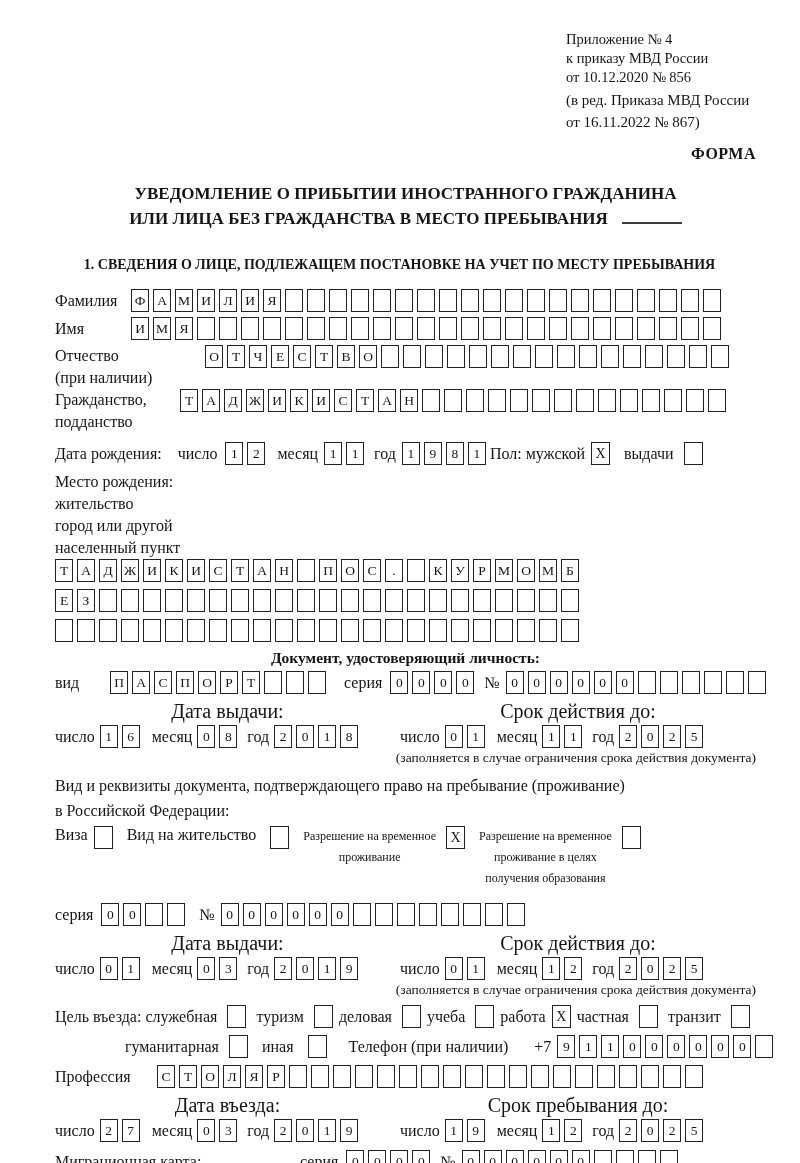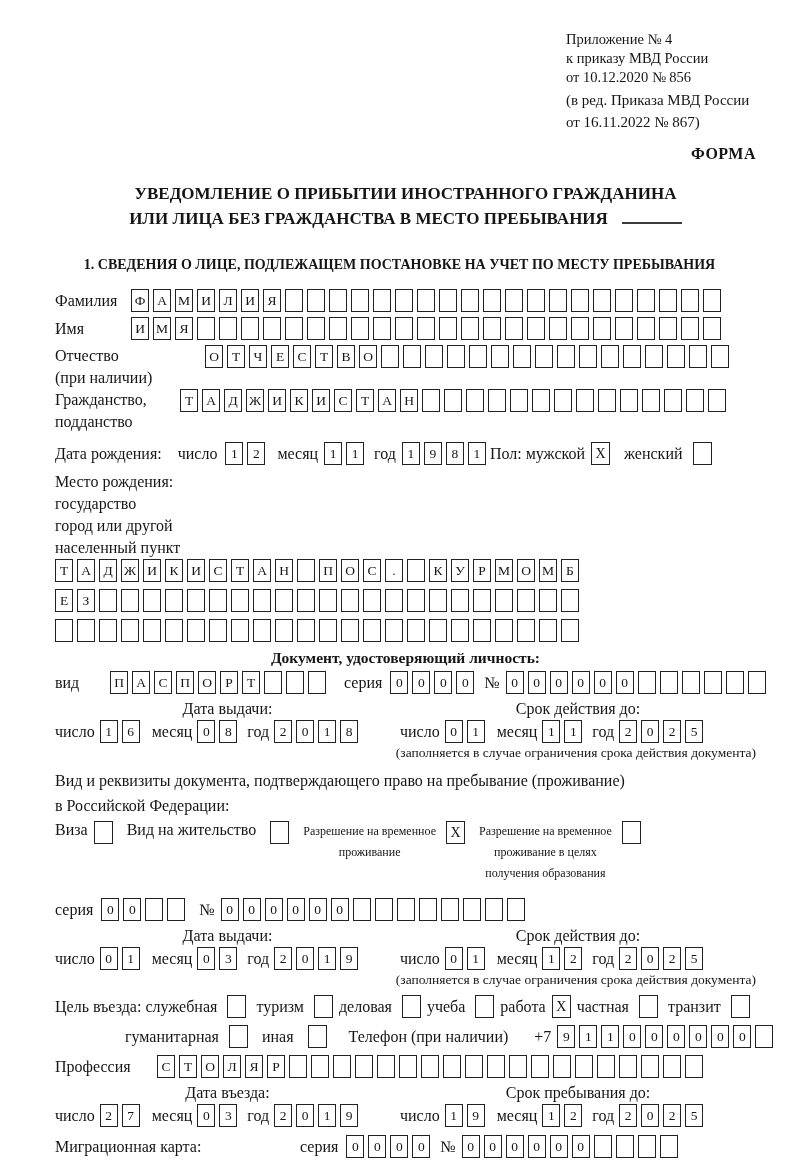--- a/index.html
+++ b/index.html
@@ -24,21 +24,21 @@
   .lcol{font-size:16px;line-height:22px;flex-shrink:0;}
 
   
   .boxes{display:flex;flex-wrap:nowrap;}
   .box{display:inline-flex;width:16px;height:21px;border:1.2px solid #222;margin-right:4px;align-items:center;justify-content:center;font-size:13.5px;font-family:"Liberation Serif",serif;flex-shrink:0;background:#fff;}
   .cb{display:inline-flex;width:17px;height:21px;border:1.2px solid #222;align-items:center;justify-content:center;font-size:14px;flex-shrink:0;}
   .note-right{font-size:13.5px;text-align:right;margin-top:2px;}
   .center-bold{font-weight:bold;font-size:15.5px;text-align:center;margin-top:5px;}
 
   
-  .tc-head{display:flex;font-size:16px;margin-top:6px;}
+  .tc-head{display:flex;font-size:20px;margin-top:6px;}
   .tc-head .c1{width:345px;text-align:center;}
   .tc-head .c2{flex:1;text-align:center;}
   .tc-row{display:flex;align-items:center;margin-top:2px;}
   .dgroup{display:flex;align-items:center;}
   .dgroup .lbl{margin-right:5px;}
   .g1{width:345px;}
   .mr6{margin-right:6px;} .mr8{margin-right:8px;} .mr10{margin-right:10px;} .mr14{margin-right:14px;} .mr16{margin-right:16px;}
   .ml6{margin-left:6px;text-align:right;} .ml10{margin-left:10px;} .ml14{margin-left:14px;}
 
   .wrap2{font-size:12px;line-height:21px;text-align:center;}
@@ -212,28 +212,28 @@
       </span>
     <span class="lbl mr6">год</span>
     <span class="boxes">
         <span class="box">1</span>
         <span class="box">9</span>
         <span class="box">8</span>
         <span class="box">1</span>
       </span>
     <span class="lbl mr6">Пол: мужской</span>
     <span class="cb">X</span>
-    <span class="lbl ml14 mr10">женский</span>
+    <span class="lbl ml14 mr10">выдачи</span>
     <span class="cb"></span>
   </div>
 
   <div class="rowt" style="margin-top:6px;flex-direction:column;">
     <span class="lcol" style="width:140px;">
       <div>Место рождения:</div>
-      <div>государство</div>
+      <div>жительство</div>
       <div>город или другой</div>
       <div>населенный пункт</div>
     </span>
     <span class="boxrows">
       <span class="boxes">
           <span class="box">Т</span>
           <span class="box">А</span>
           <span class="box">Д</span>
           <span class="box">Ж</span>
           <span class="box">И</span>

